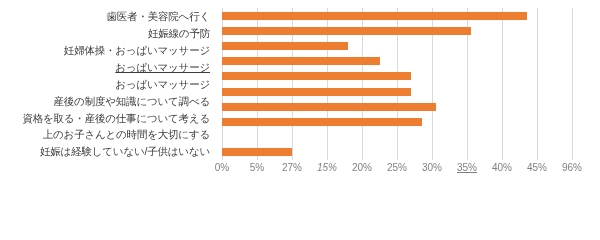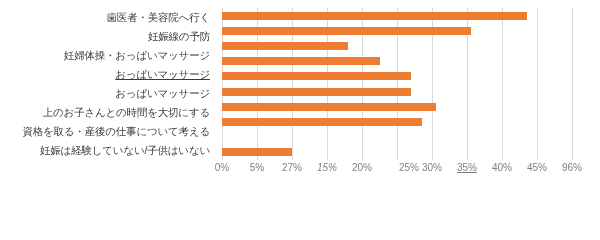--- a/index.html
+++ b/index.html
@@ -106,22 +106,23 @@
 
 <div class="chart-root">
   <div class="plot-wrap">
 
     <div class="labels">
       <div class="row-label" style="color: rgb(59, 59, 59);">歯医者・美容院へ行く</div>
       <div class="row-label" style="color: rgb(59, 59, 59);">妊娠線の予防</div>
       <div class="row-label" style="color: rgb(59, 59, 59);">妊婦体操・おっぱいマッサージ</div>
       <div class="row-label" style="color: rgb(59, 59, 59); text-decoration: underline;">おっぱいマッサージ</div>
       <div class="row-label" style="color: rgb(59, 59, 59);">おっぱいマッサージ</div>
+      <div class="row-label" style="color: rgb(59, 59, 59);">産後の制度や知識について調べる</div>
+      <div class="row-label" style="color: rgb(59, 59, 59);">資格を取る・産後の仕事について考える</div>
       <div class="row-label" style="color: rgb(59, 59, 59);">上のお子さんとの時間を大切にする</div>
-      <div class="row-label" style="color: rgb(59, 59, 59);">資格を取る・産後の仕事について考える</div>
       <div class="row-label" style="color: rgb(59, 59, 59); padding-left: 12px;">妊娠は経験していない/子供はいない</div>
     </div>
 
     <div class="plot">
       <div class="axis-left" style="background: rgb(217, 217, 217);"></div>
       <div class="gridlines">
           <div class="gridline" style="left: 10%; background: rgb(217, 217, 217);"></div>
           <div class="gridline" style="left: 20%; background: rgb(217, 217, 217);"></div>
           <div class="gridline" style="left: 30%; background: rgb(217, 217, 217);"></div>
           <div class="gridline" style="left: 40%; background: rgb(217, 217, 217);"></div>
@@ -163,21 +164,21 @@
           </div>
       </div>
     </div>
 
     <div class="xticks">
         <span class="xtick" style="left: 0%; color: rgb(128, 128, 128);">0%</span>
         <span class="xtick" style="left: 10%; color: rgb(128, 128, 128);">5%</span>
         <span class="xtick" style="left: 20%; color: rgb(128, 128, 128);">27%</span>
         <span class="xtick" style="left: 30%; color: rgb(128, 128, 128); font-style: italic;">15%</span>
         <span class="xtick" style="left: 40%; color: rgb(128, 128, 128);">20%</span>
-        <span class="xtick" style="left: 50%; color: rgb(128, 128, 128); margin-left: 12px;">25%</span>
+        <span class="xtick" style="left: 50%; color: rgb(128, 128, 128);">25%</span>
         <span class="xtick" style="left: 60%; color: rgb(128, 128, 128);">30%</span>
         <span class="xtick" style="left: 70%; color: rgb(128, 128, 128); text-decoration: underline;">35%</span>
         <span class="xtick" style="left: 80%; color: rgb(128, 128, 128);">40%</span>
         <span class="xtick" style="left: 90%; color: rgb(128, 128, 128);">45%</span>
         <span class="xtick" style="left: 100%; color: rgb(128, 128, 128);">96%</span>
       </div>
 
   </div>
 </div>
 

